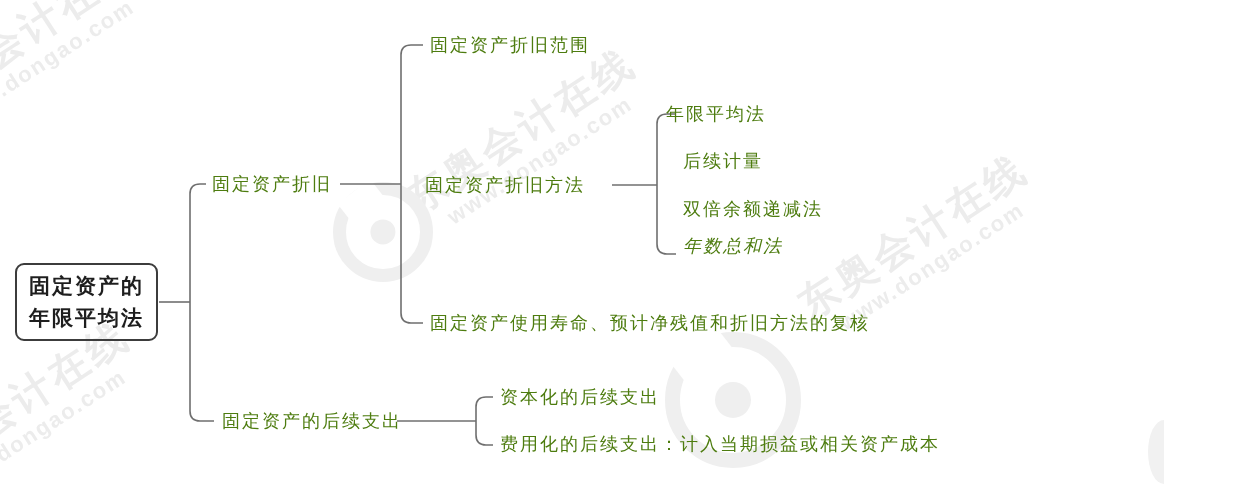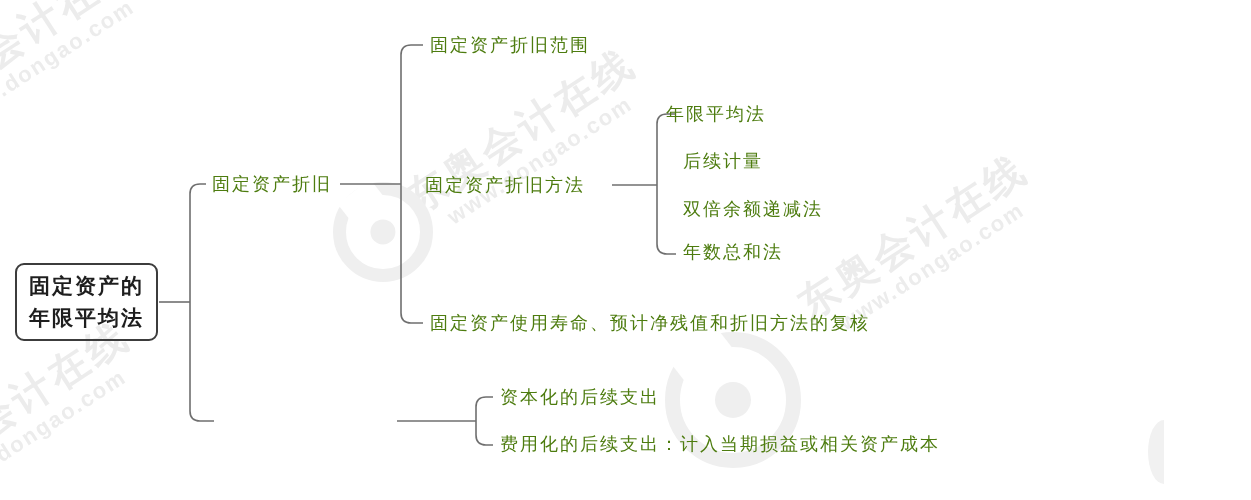--- a/index.html
+++ b/index.html
@@ -127,26 +127,27 @@
       <path d="M 493 397 H 486 Q 476 397 476 407 V 435 Q 476 445 486 445 H 493"></path>
     </g>
   </svg>
 
   <div class="root-box">
     <div>固定资产的</div>
     <div>年限平均法</div>
   </div>
 
   <div class="node" style="left:212px;top:184px;">固定资产折旧</div>
+  <div class="node" style="left:222px;top:421px;">固定资产的后续支出</div>
 
   <div class="node" style="left:430px;top:45px;">固定资产折旧范围</div>
   <div class="node" style="left:425px;top:185px;">固定资产折旧方法</div>
   <div class="node" style="left:430px;top:323px;">固定资产使用寿命、预计净残值和折旧方法的复核</div>
 
   <div class="node" style="left:666px;top:114px;">年限平均法</div>
   <div class="node" style="left:683px;top:161px;">后续计量</div>
   <div class="node" style="left:683px;top:209px;">双倍余额递减法</div>
-  <div class="node" style="left:683px;top:252px;">年数总和法</div>
+  <div class="node" style="left:683px;top:246px;font-style:italic;">年数总和法</div>
 
   <div class="node" style="left:500px;top:397px;">资本化的后续支出</div>
   <div class="node" style="left:500px;top:444px;">费用化的后续支出：计入当期损益或相关资产成本</div>
 
 </div>
 
 </body></html>

